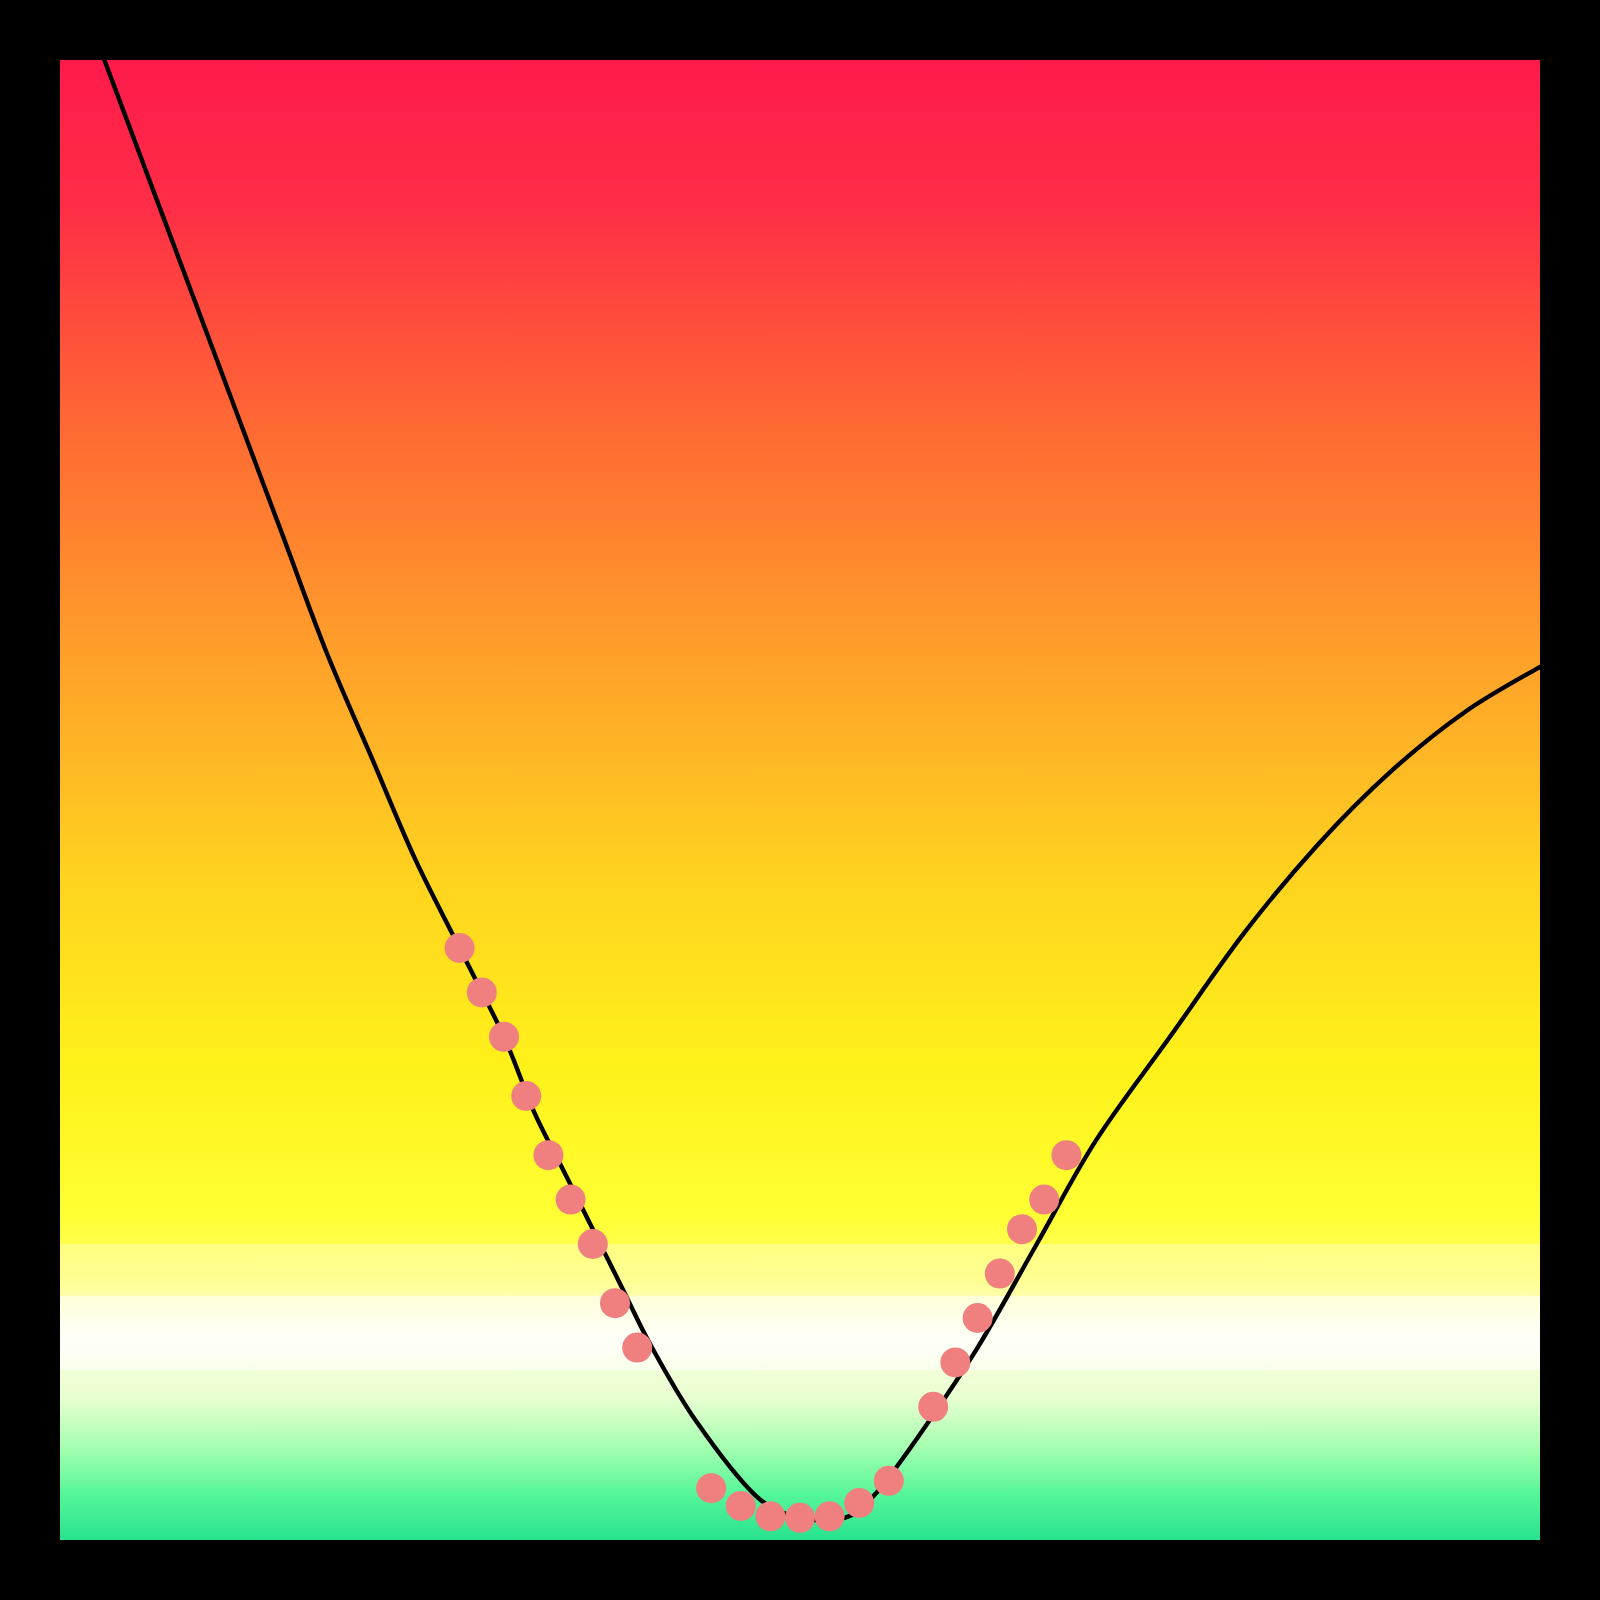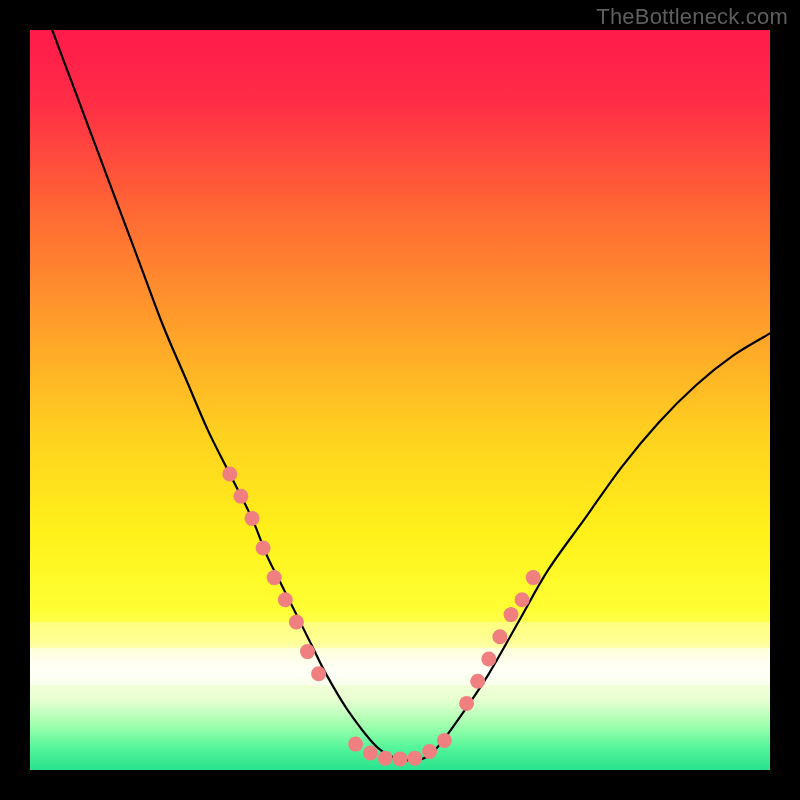--- a/index.html
+++ b/index.html
@@ -45,21 +45,20 @@
     font-weight: 500;
     letter-spacing: 0.2px;
     user-select: none;
     pointer-events: none;
   }
 </style>
 </head>
 <body>
 
 <div class="frame">
-  <div class="watermark">TheBottleneck.com</div>
   <div class="plot-area" id="plot-area" style="left: 30px; top: 30px; width: 740px; height: 740px;">
     <div class="gradient-bg" id="gradient-bg" style="background: linear-gradient(rgb(255, 26, 75) 0%, rgb(255, 46, 70) 10%, rgb(255, 106, 51) 25%, rgb(255, 159, 42) 40%, rgb(255, 210, 31) 55%, rgb(255, 241, 26) 68%, rgb(255, 255, 51) 78%, rgb(255, 255, 102) 82.5%, rgb(255, 255, 170) 84.5%, rgb(255, 255, 224) 86%, rgb(231, 255, 208) 90.5%, rgb(159, 255, 173) 94%, rgb(84, 245, 154) 97%, rgb(40, 226, 141) 100%);"></div>
     <div id="veils-container">
         <div class="veil" style="top: 592px; height: 55.5px; background: rgba(255, 255, 255, 0.3);"></div>
         <div class="veil" style="top: 617.9px; height: 37px; background: rgba(255, 255, 255, 0.55);"></div>
       </div>
     <svg class="curve" id="curve-svg" viewBox="0 0 740 740" preserveAspectRatio="none">
       <path id="curve-path" fill="none" stroke="#000" stroke-width="2.2" stroke-linecap="round" stroke-linejoin="round" d="M 22.20 0.00 C 25.90 9.87, 37.00 39.47, 44.40 59.20 C 51.80 78.93, 59.20 98.67, 66.60 118.40 C 74.00 138.13, 81.40 157.87, 88.80 177.60 C 96.20 197.33, 103.60 217.07, 111.00 236.80 C 118.40 256.53, 125.80 277.50, 133.20 296.00 C 140.60 314.50, 148.00 330.53, 155.40 347.80 C 162.80 365.07, 170.20 383.57, 177.60 399.60 C 185.00 415.63, 192.40 429.20, 199.80 444.00 C 207.20 458.80, 215.83 474.83, 222.00 488.40 C 228.17 501.97, 231.87 514.30, 236.80 525.40 C 241.73 536.50, 246.67 545.13, 251.60 555.00 C 256.53 564.87, 261.47 574.73, 266.40 584.60 C 271.33 594.47, 276.27 604.33, 281.20 614.20 C 286.13 624.07, 289.83 632.70, 296.00 643.80 C 302.17 654.90, 309.57 668.47, 318.20 680.80 C 326.83 693.13, 339.17 709.78, 347.80 717.80 C 356.43 725.82, 362.60 727.05, 370.00 728.90 C 377.40 730.75, 386.03 730.75, 392.20 728.90 C 398.37 727.05, 400.83 724.58, 407.00 717.80 C 413.17 711.02, 420.57 700.53, 429.20 688.20 C 437.83 675.87, 448.93 659.83, 458.80 643.80 C 468.67 627.77, 478.53 609.27, 488.40 592.00 C 498.27 574.73, 506.90 557.47, 518.00 540.20 C 529.10 522.93, 542.67 505.67, 555.00 488.40 C 567.33 471.13, 579.67 452.63, 592.00 436.60 C 604.33 420.57, 616.67 405.77, 629.00 392.20 C 641.33 378.63, 653.67 366.30, 666.00 355.20 C 678.33 344.10, 690.67 334.23, 703.00 325.60 C 715.33 316.97, 733.83 307.10, 740.00 303.40"></path>
       <g id="markers-group">
           <circle cx="199.80" cy="444.00" r="7.5" fill="#f08080"></circle>

